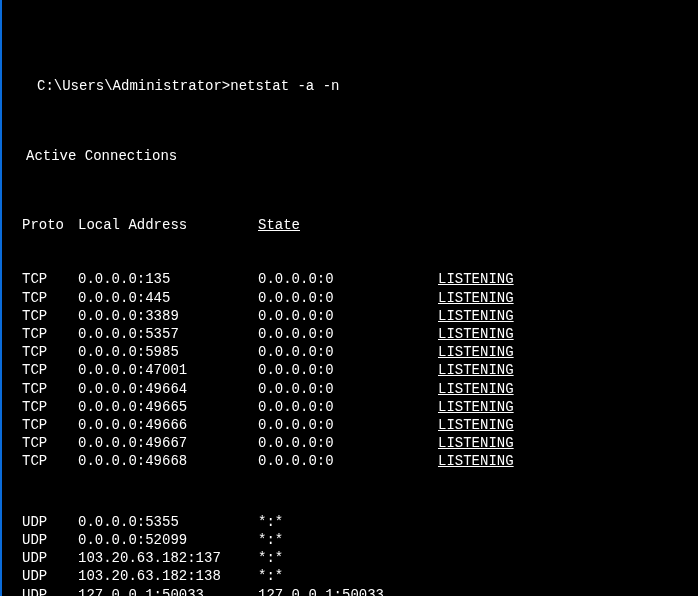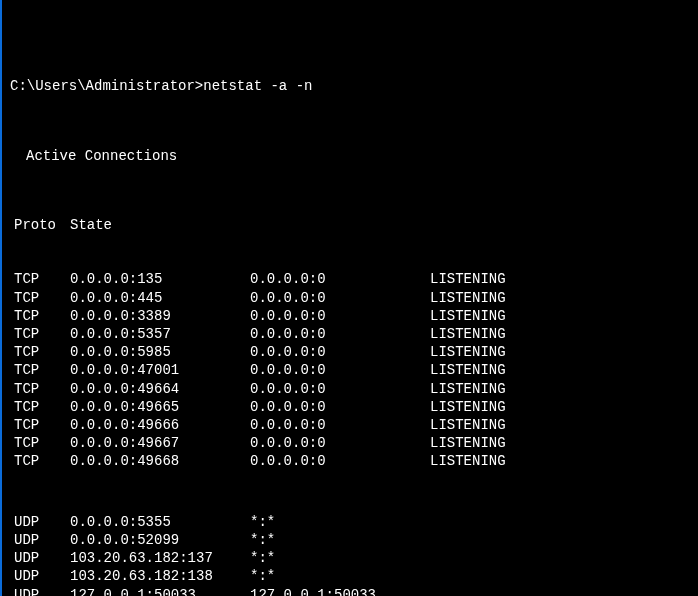--- a/index.html
+++ b/index.html
@@ -9,42 +9,43 @@
       font-family: Consolas, 'Courier New', monospace;
       font-size: 14px;
       line-height: 1.3;
       width: 698px;
       height: 596px;
       overflow: hidden;
       border-left: 2px solid #0b6cda;
       padding: 4px 8px;
       white-space: pre;
     }
-    .prompt-line { margin-bottom: 2px; }
+    .prompt-line { margin-bottom: 2px; margin-left: 27px; }
     .section-title { margin: 14px 16px; }
     .header-row, .data-row {
       display: flex;
     }
-    .col-proto { width: 56px; margin-left: 4px; }
+    .col-proto { width: 56px; margin-left: 12px; }
     .col-local { width: 180px; }
     .col-foreign { width: 180px; }
-    .col-state { flex: 1; }
+    .col-state { flex: 1; text-decoration: underline; }
     .spacer { height: 6px; }
   </style>
 </head>
 <body>
 
 
 
 <div class="prompt-line"><span>C:\Users\Administrator&gt;</span><span>netstat -a -n</span></div>
 
 <div class="section-title">Active Connections</div>
 
 <div class="header-row">
   <span class="col-proto">Proto</span>
+  <span class="col-local">Local Address</span>
   <span class="col-state">State</span>
 </div>
 
 <div id="tcp-rows"><div class="data-row"><span class="col-proto">TCP</span><span class="col-local">0.0.0.0:135</span><span class="col-foreign">0.0.0.0:0</span><span class="col-state">LISTENING</span></div><div class="data-row"><span class="col-proto">TCP</span><span class="col-local">0.0.0.0:445</span><span class="col-foreign">0.0.0.0:0</span><span class="col-state">LISTENING</span></div><div class="data-row"><span class="col-proto">TCP</span><span class="col-local">0.0.0.0:3389</span><span class="col-foreign">0.0.0.0:0</span><span class="col-state">LISTENING</span></div><div class="data-row"><span class="col-proto">TCP</span><span class="col-local">0.0.0.0:5357</span><span class="col-foreign">0.0.0.0:0</span><span class="col-state">LISTENING</span></div><div class="data-row"><span class="col-proto">TCP</span><span class="col-local">0.0.0.0:5985</span><span class="col-foreign">0.0.0.0:0</span><span class="col-state">LISTENING</span></div><div class="data-row"><span class="col-proto">TCP</span><span class="col-local">0.0.0.0:47001</span><span class="col-foreign">0.0.0.0:0</span><span class="col-state">LISTENING</span></div><div class="data-row"><span class="col-proto">TCP</span><span class="col-local">0.0.0.0:49664</span><span class="col-foreign">0.0.0.0:0</span><span class="col-state">LISTENING</span></div><div class="data-row"><span class="col-proto">TCP</span><span class="col-local">0.0.0.0:49665</span><span class="col-foreign">0.0.0.0:0</span><span class="col-state">LISTENING</span></div><div class="data-row"><span class="col-proto">TCP</span><span class="col-local">0.0.0.0:49666</span><span class="col-foreign">0.0.0.0:0</span><span class="col-state">LISTENING</span></div><div class="data-row"><span class="col-proto">TCP</span><span class="col-local">0.0.0.0:49667</span><span class="col-foreign">0.0.0.0:0</span><span class="col-state">LISTENING</span></div><div class="data-row"><span class="col-proto">TCP</span><span class="col-local">0.0.0.0:49668</span><span class="col-foreign">0.0.0.0:0</span><span class="col-state">LISTENING</span></div></div>
 <div class="spacer"></div>
 <div id="udp-rows"><div class="data-row"><span class="col-proto">UDP</span><span class="col-local">0.0.0.0:5355</span><span class="col-foreign">*:*</span><span class="col-state"></span></div><div class="data-row"><span class="col-proto">UDP</span><span class="col-local">0.0.0.0:52099</span><span class="col-foreign">*:*</span><span class="col-state"></span></div><div class="data-row"><span class="col-proto">UDP</span><span class="col-local">103.20.63.182:137</span><span class="col-foreign">*:*</span><span class="col-state"></span></div><div class="data-row"><span class="col-proto">UDP</span><span class="col-local">103.20.63.182:138</span><span class="col-foreign">*:*</span><span class="col-state"></span></div><div class="data-row"><span class="col-proto">UDP</span><span class="col-local">127.0.0.1:50033</span><span class="col-foreign">127.0.0.1:50033</span><span class="col-state"></span></div></div>
 
 
 
 

